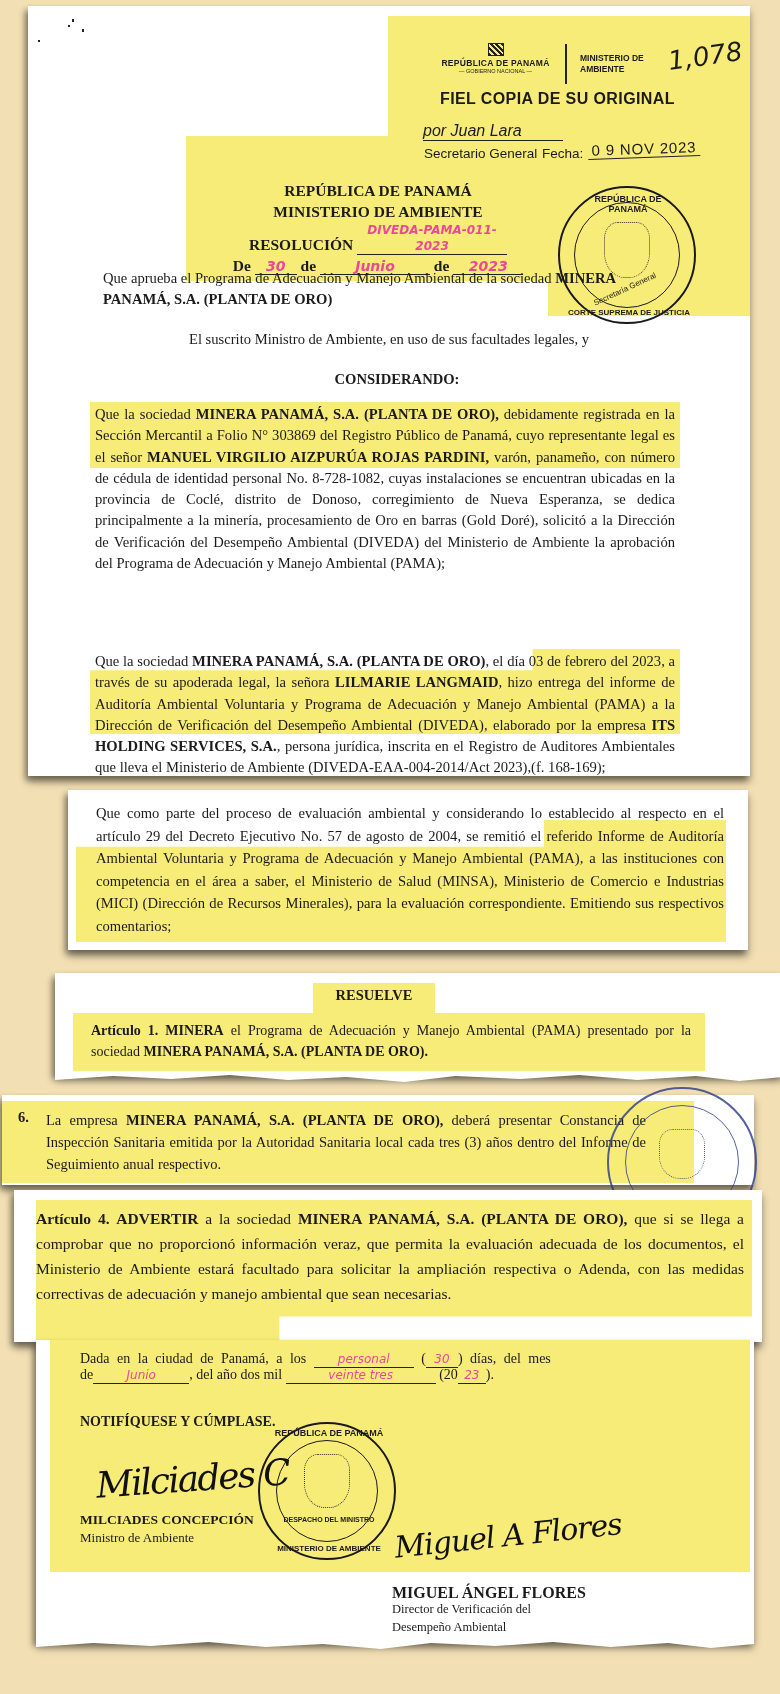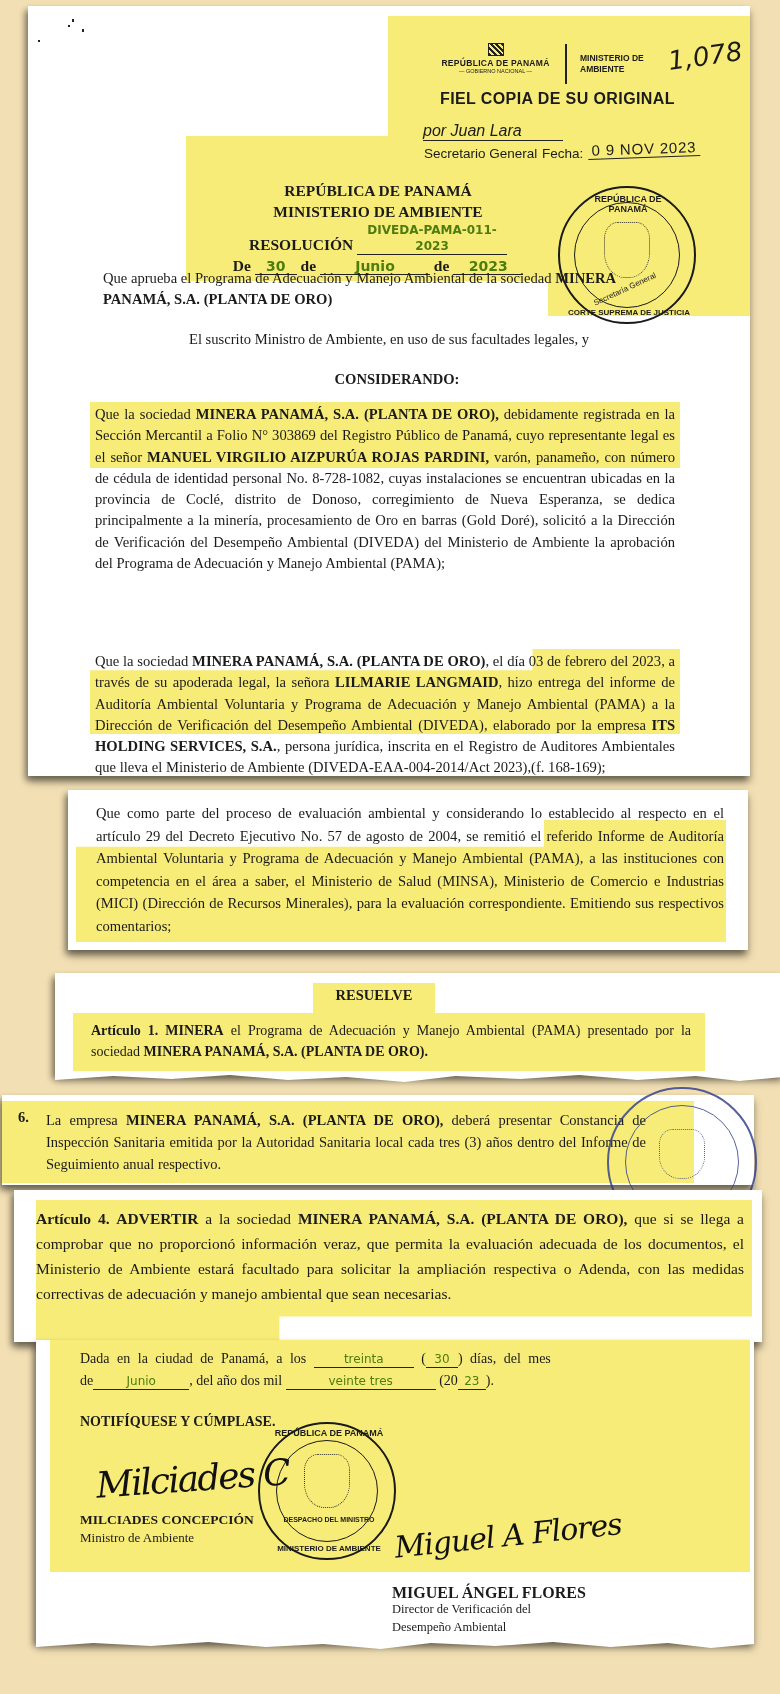--- a/index.html
+++ b/index.html
@@ -16,22 +16,23 @@
     background: #ffffff;
     box-shadow: -3px 4px 6px rgba(0,0,0,0.35), 0 6px 8px rgba(0,0,0,0.35);
   }
   .hl { background: #f8ec78; }
   .abs { position: absolute; }
   .just { text-align: justify; }
   .txt { font-size: 14.6px; line-height: 21.3px; }
   b { font-weight: bold; }
   .hand {
     font-family: "DejaVu Sans", sans-serif;
+    font-style: italic;
     font-size: 14px;
-    color: #4d7c0f;
+    color: #ec4899;
     display: inline-block;
     border-bottom: 1px solid #222;
     text-align: center;
     line-height: 16px;
   }
   .sans { font-family: "Liberation Sans", "DejaVu Sans", sans-serif; }
   .stamp {
     position: absolute;
     border: 2.5px solid #1a1a1a;
     border-radius: 50%;
@@ -170,25 +171,25 @@
   <div class="abs txt just" style="left:22px; top:16px; width:708px; font-size:15.5px; line-height:25px;">
     <b>Artículo 4.</b> <b>ADVERTIR</b><span> a la sociedad </span><b>MINERA PANAMÁ, S.A. (PLANTA DE ORO),</b><span> que si se llega a comprobar que no proporcionó información veraz, que permita la evaluación adecuada de los documentos, el Ministerio de Ambiente estará facultado para solicitar la ampliación respectiva o Adenda, con las medidas correctivas de adecuación y manejo ambiental que sean necesarias.</span>
   </div>
 </div>
 
 <div class="panel" style="left:36px; top:1340px; width:718px; height:302px;">
   <div class="abs hl" style="left:14px; top:0; width:700px; height:232px;"></div>
 
   <div class="abs txt just" style="left:44px; top:8px; width:620px; font-size:14px; word-spacing:4px;">
     <span>Dada en la ciudad de Panamá, a los</span>
-    <span class="hand" style="width:100px;font-size:12px;">treinta</span>
+    <span class="hand" style="width:100px;font-size:12px;">personal</span>
     (<span class="hand" style="width:32px;font-size:12px;">30</span>)
     <span>días, del mes</span>
   </div>
-  <div class="abs txt" style="left:44px; top:30px; width:620px; font-size:14px;">
+  <div class="abs txt" style="left:44px; top:24px; width:620px; font-size:14px;">
     <span>de</span><span class="hand" style="width:96px;font-size:12px;">Junio</span><span>, del año dos mil</span>
     <span class="hand" style="width:150px;font-size:12px;">veinte tres</span>
     <span>(20</span><span class="hand" style="width:28px;font-size:12px;">23</span><span>).</span>
   </div>
 
   <div class="abs" style="left:44px; top:74px; font-weight:bold; font-size:14px;">NOTIFÍQUESE Y CÚMPLASE.</div>
 
   <div class="sig" style="left:60px; top:118px; font-size:36px; transform:rotate(-4deg); letter-spacing:-2px;">Milciades C</div>
   <div class="abs" style="left:44px; top:172px; font-weight:bold; font-size:13.5px;">MILCIADES CONCEPCIÓN</div>
   <div class="abs" style="left:44px; top:190px; font-size:13px;">Ministro de Ambiente</div>

